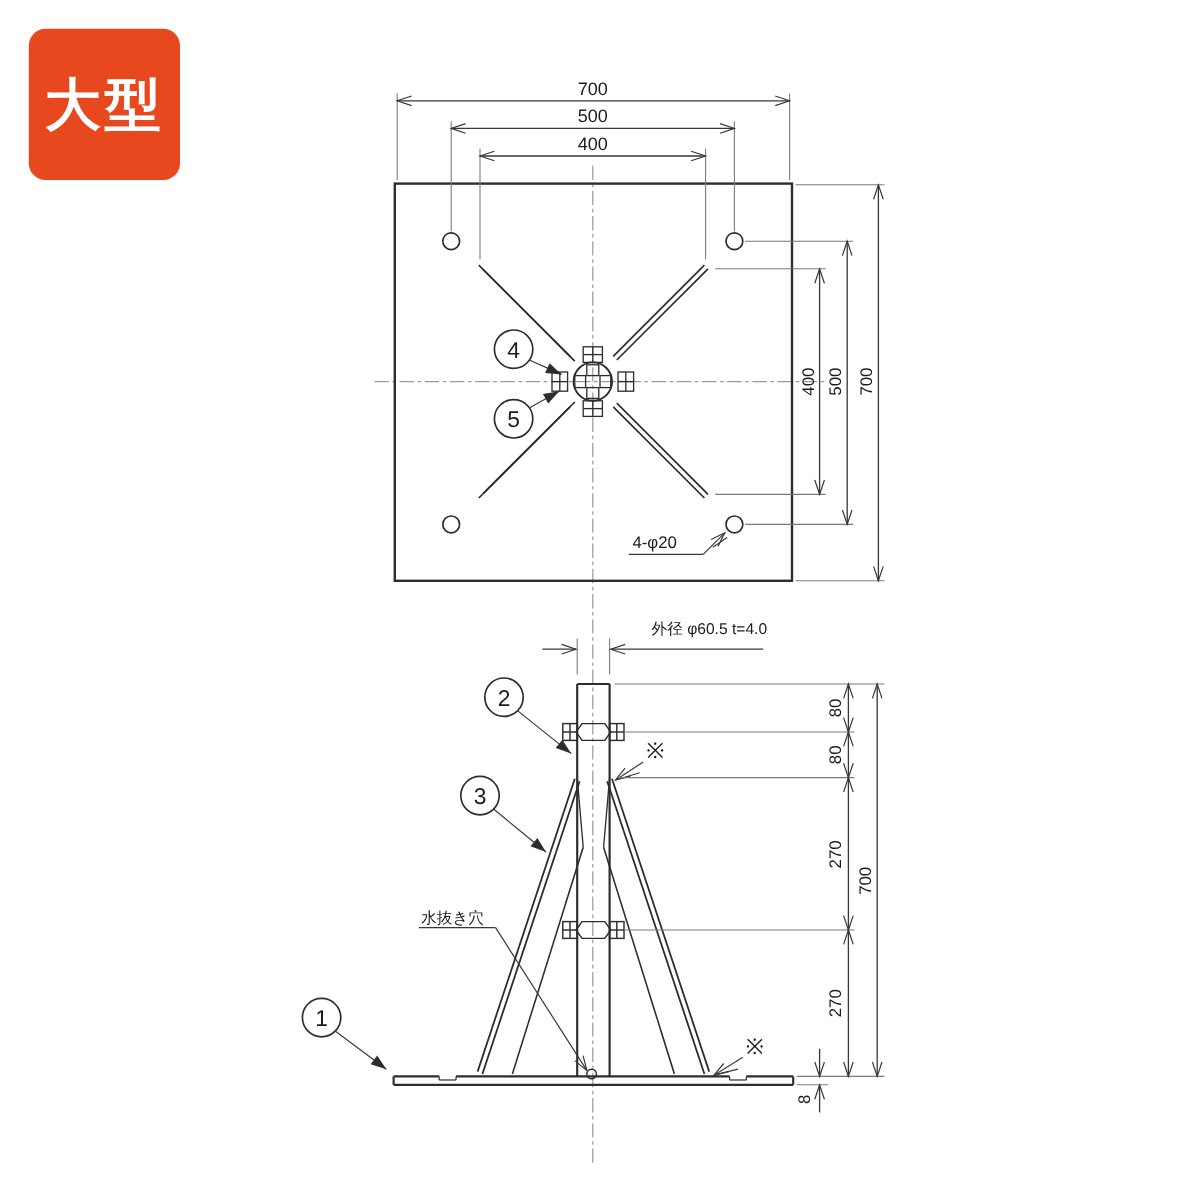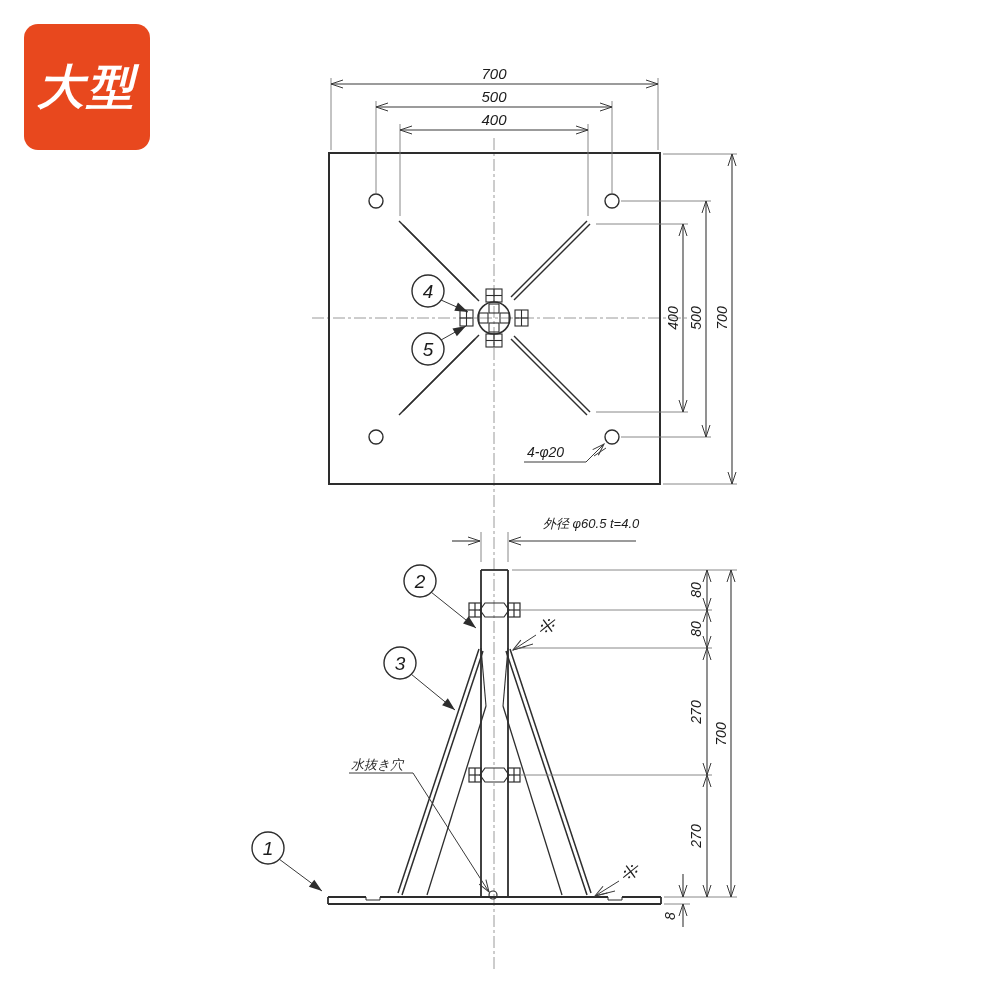--- a/index.html
+++ b/index.html
@@ -1,17 +1,17 @@
 <!DOCTYPE html>
 <html><head>
 <meta charset="utf-8">
 <style>
   html,body{margin:0;padding:0;background:#fff;}
   .canvas{position:relative;width:1000px;height:1000px;background:#ffffff;overflow:hidden;
-          font-family:"Liberation Sans",sans-serif;font-style:italic;}
+          font-family:"Liberation Sans",sans-serif;}
   .badge{position:absolute;left:24px;top:24px;width:126px;height:126px;background:#e8481e;
          border-radius:14px;color:#fff;display:flex;flex-direction:column;align-items:center;
          justify-content:center;font-weight:bold;font-size:47px;line-height:1.15;letter-spacing:3px;}
   svg{position:absolute;left:0;top:0;}
   svg text{font-family:"Liberation Sans",sans-serif;fill:#1c1c1c;}
   .dim{font-size:15px;}
   .dimr{font-size:14px;}
   .lbl{font-size:13px;}
   .ball{font-size:19px;}
   .ref{font-size:18px;}

